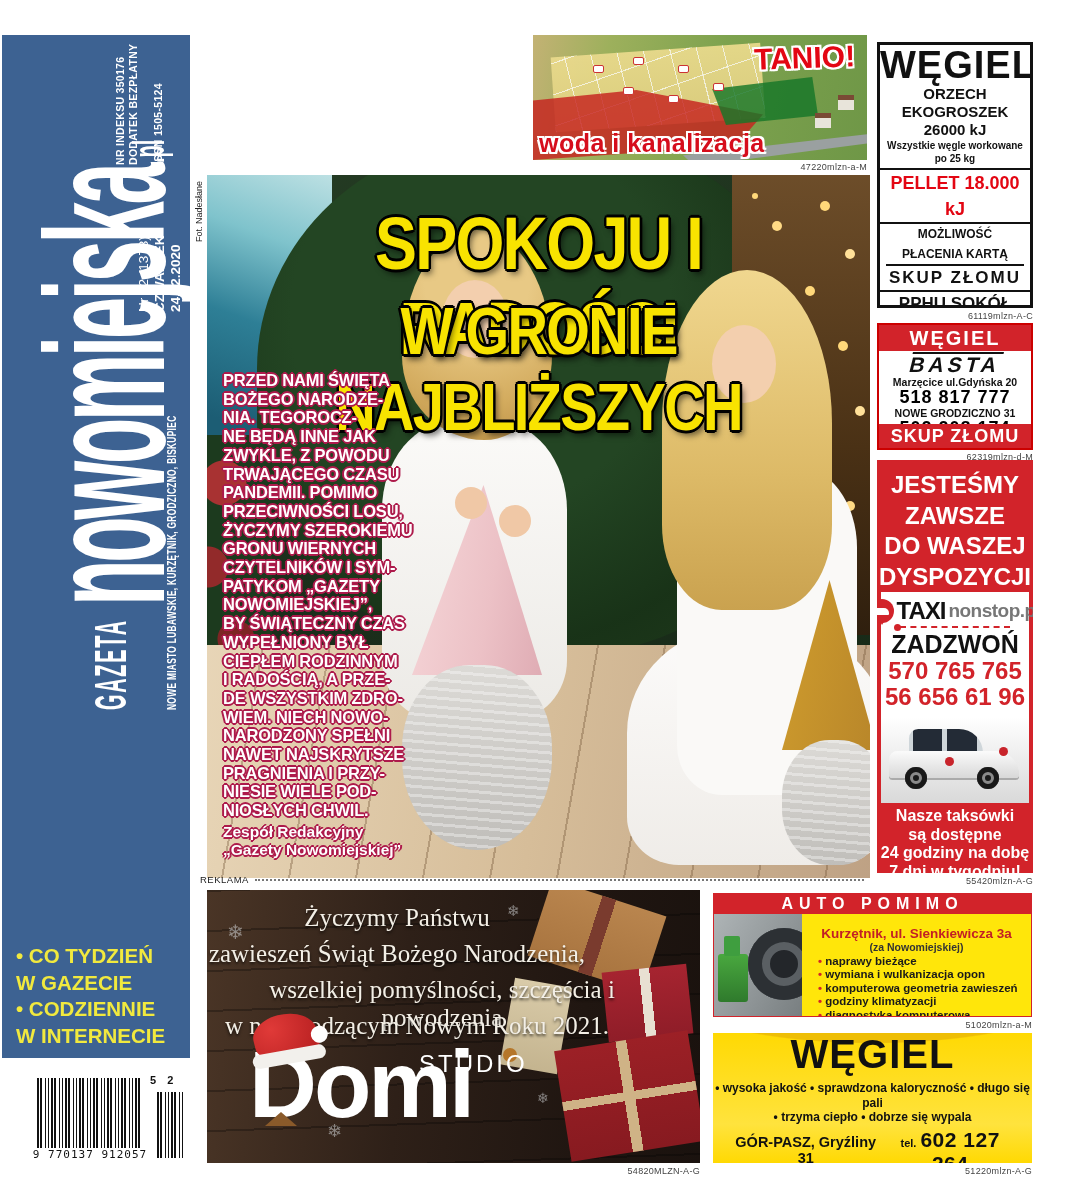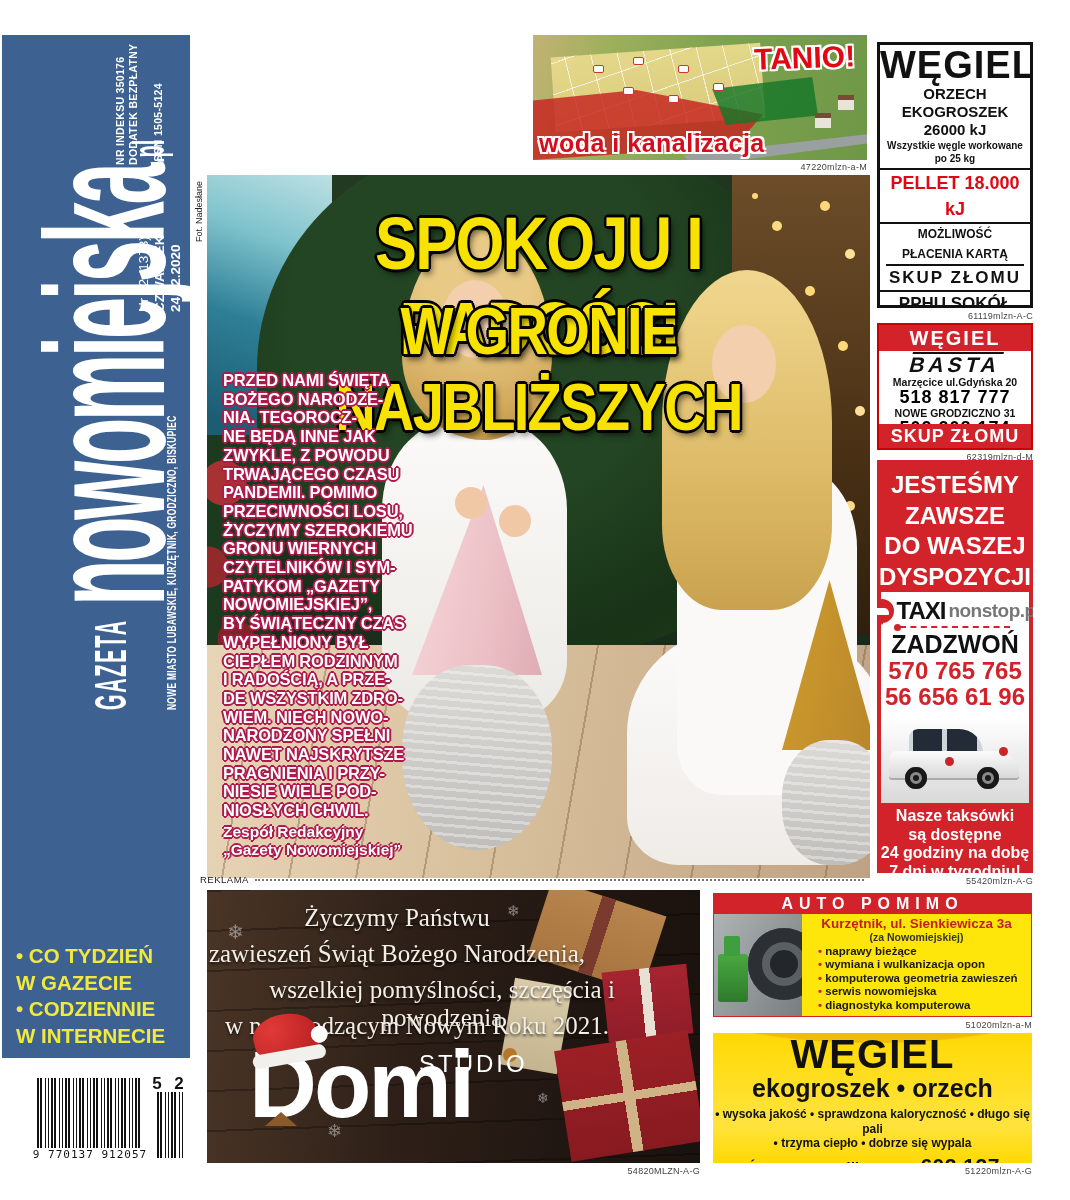--- a/index.html
+++ b/index.html
@@ -25,21 +25,21 @@
   .date-strip b{font-weight:bold;}
   .read-title{left:28px;top:810px;font-size:30px;font-weight:bold;line-height:34px;color:#fff;}
   .read-items{left:14px;top:908px;font-size:20.5px;font-weight:bold;line-height:26.5px;color:#f1e93e;}
 
   
   .bars{background:repeating-linear-gradient(90deg,#111 0 2px,#fff 2px 3px,#111 3px 5px,#fff 5px 8px,#111 8px 9px,#fff 9px 11px,#111 11px 12px,#fff 12px 14px);}
   #barcode-main{left:37px;top:1078px;width:106px;height:82px;}
   #barcode-digits{left:31px;top:1148px;width:118px;background:#fff;font-family:"DejaVu Sans Mono",monospace;
                   font-size:11px;text-align:center;letter-spacing:1px;color:#111;}
   #barcode-small{left:157px;top:1092px;width:26px;height:66px;}
-  #barcode-issue{left:150px;top:1074px;width:40px;text-align:center;font-size:17px;font-weight:bold;letter-spacing:4px;color:#111;}
+  #barcode-issue{left:150px;top:1074px;width:40px;font-size:11px;font-weight:bold;letter-spacing:4px;color:#111;}
 
   
   #green-ad{left:200px;top:35px;width:330px;}
   .green-head{background:#2f8a46;color:#fff;text-align:center;padding:4px 0 6px;}
   .green-title{font-size:30px;font-weight:800;letter-spacing:3px;}
   .green-sub{font-size:22px;margin-top:-2px;}
   .green-contact{text-align:center;color:#222;}
   .green-email{font-size:20px;font-weight:bold;margin-top:5px;}
   .green-phone{font-size:23px;font-weight:800;margin-top:2px;}
   .green-web{font-size:21px;font-weight:800;color:#2f8a46;margin-top:2px;}
@@ -212,21 +212,21 @@
 
   
   #auto{left:713px;top:893px;width:319px;height:124px;overflow:hidden;box-sizing:border-box;border:1px solid #d2232a;}
   .au-head{background:#d2232a;color:#fff;text-align:center;font-size:16px;font-weight:900;letter-spacing:6px;line-height:20px;}
   .au-body{display:flex;background:#ffe60a;height:103px;}
   .au-photo{flex:0 0 88px;position:relative;background:linear-gradient(120deg,#aeb4b6,#8e9496 60%,#787e80);overflow:hidden;}
   .au-tire{position:absolute;left:34px;top:14px;width:72px;height:72px;border-radius:50%;background:#23262a;
            box-shadow:inset 0 0 0 14px #2c3034,inset 0 0 0 22px #5a5f63;}
   .au-machine{position:absolute;left:4px;top:40px;width:30px;height:48px;background:linear-gradient(#49a83f,#2f7a2c);border-radius:3px;}
   .au-machine2{position:absolute;left:10px;top:22px;width:16px;height:20px;background:#3f9e3f;border-radius:2px;}
-  .au-content{flex:1;text-align:center;padding-top:2px;}
+  .au-content{flex:1;text-align:center;padding-top:12px;}
   .au-addr{font-size:13.5px;font-weight:900;color:#c22026;line-height:15px;}
   .au-note{font-size:10.5px;font-weight:700;color:#333;line-height:12px;}
   .au-list{margin-top:2px;text-align:left;padding-left:16px;}
   .au-list .svc{font-size:11.5px;font-weight:800;color:#1a1a1a;line-height:13.4px;}
   .au-list .svc::before{content:"• ";color:#d2232a;}
   .au-tel{font-size:11px;font-weight:700;color:#222;margin-top:1px;}
   .au-tel b{font-size:14px;font-weight:900;color:#c22026;letter-spacing:.5px;}
   #auto-cap{left:713px;top:1020px;width:319px;}
 
   
@@ -442,32 +442,31 @@
         <div class="au-machine2" data-name="alignment-machine"></div>
         <div class="au-tire" data-name="car-tire"></div>
       </div>
       <div class="au-content" data-name="auto-serwis-content">
         <div class="au-addr" data-name="auto-serwis-address">Kurzętnik, ul. Sienkiewicza 3a</div>
         <div class="au-note" data-name="auto-serwis-address-note">(za Nowomiejskiej)</div>
         <div class="au-list" data-name="service-list">
             <div class="svc" data-name="service-item">naprawy bieżące</div>
             <div class="svc" data-name="service-item">wymiana i wulkanizacja opon</div>
             <div class="svc" data-name="service-item">komputerowa geometria zawieszeń</div>
-            <div class="svc" data-name="service-item">serwis nowomiejska</div>
+            <div class="svc" data-name="service-item">godziny klimatyzacji</div>
             <div class="svc" data-name="service-item">diagnostyka komputerowa</div>
           </div>
         <div class="au-tel" data-name="auto-serwis-phone-line"><span data-name="tel-label">tel.</span> <b data-name="auto-serwis-phones">56 472 59 57, 603 787 243</b></div>
       </div>
     </div>
   </div>
   <div id="auto-cap" class="abs cap" data-name="ad-code-caption">51020mlzn-a-M</div>
 
   <div id="gorpasz" class="abs" data-name="gorpasz-coal-ad">
     <div class="gp-title" data-name="gorpasz-title">WĘGIEL</div>
-    <div class="gp-sub" data-name="gorpasz-subtitle">ekogroszek • orzech</div>
     <div class="gp-feat gp-feat1" data-name="gorpasz-features1">• wysoka jakość • sprawdzona kaloryczność • długo się pali</div>
     <div class="gp-feat" data-name="gorpasz-features2">• trzyma ciepło • dobrze się wypala</div>
     <div class="gp-bottom" data-name="gorpasz-contact-row">
       <span class="gp-co" data-name="gorpasz-company">GÓR-PASZ, Gryźliny 31</span>
       <span data-name="gorpasz-phone-group"><span class="gp-tel-label" data-name="tel-label">tel.</span><span class="gp-phone" data-name="gorpasz-phone">602 127 264</span></span>
     </div>
   </div>
   <div id="gorpasz-cap" class="abs cap" data-name="ad-code-caption">51220mlzn-A-G</div>
 
 </div>

